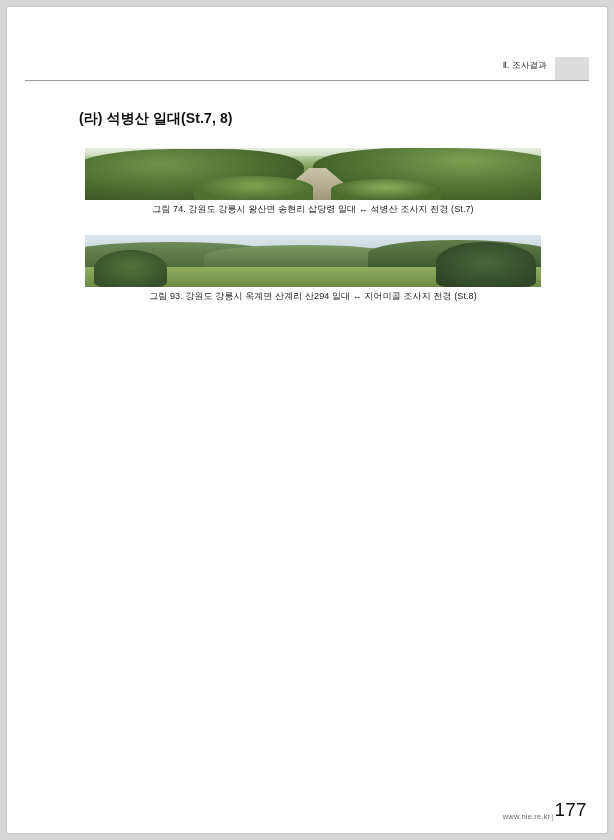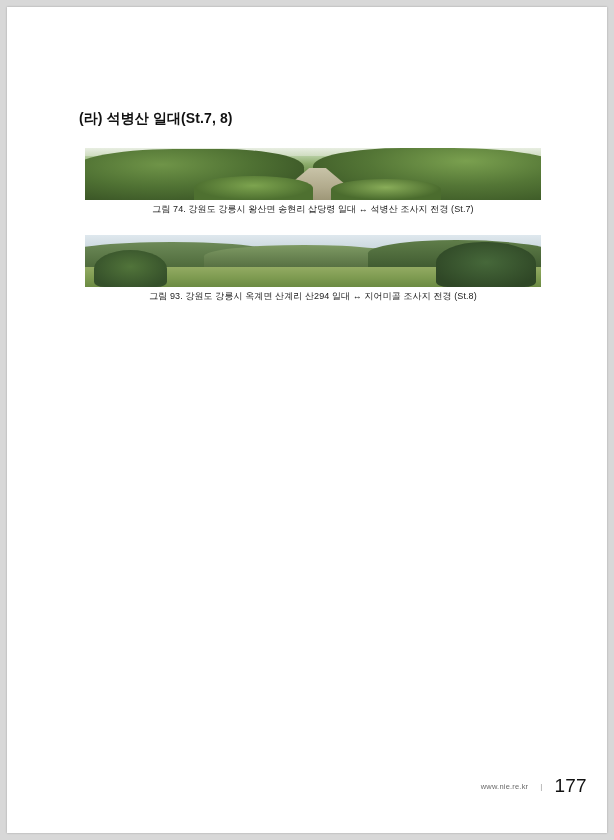--- a/index.html
+++ b/index.html
@@ -175,24 +175,24 @@
     color: #141414;
     text-align: justify;
     text-indent: 13px;
     letter-spacing: -0.1px;
   }
 
   
   .footer {
     position: absolute;
     right: 20px;
-    bottom: 36px;
+    bottom: 12px;
     display: flex;
-    align-items: center;
-    gap: 12px;
+    align-items: flex-end;
+    gap: 1px;
   }
   .footer-url {
     font-size: 7.5px;
     color: #6a6a6a;
     letter-spacing: 0.2px;
   }
   .footer-sep {
     font-size: 8px;
     color: #9a9a9a;
   }
@@ -201,20 +201,25 @@
     color: #111111;
     font-weight: normal;
     letter-spacing: 0.3px;
   }
 </style>
 </head>
 <body>
 
 <div class="page">
 
+  <div class="header">
+    <div class="header-title">Ⅱ. 조사결과</div>
+    <div class="header-tab"></div>
+    <div class="header-rule"></div>
+  </div>
 
   <div class="section-heading">(라) 석병산 일대(St.7, 8)</div>
 
   <div class="figure figure-1">
     <div class="photo photo-a">
       <div class="sky"></div>
       <div class="canopy-l"></div>
       <div class="canopy-r"></div>
       <div class="road"></div>
       <div class="shrub"></div>

